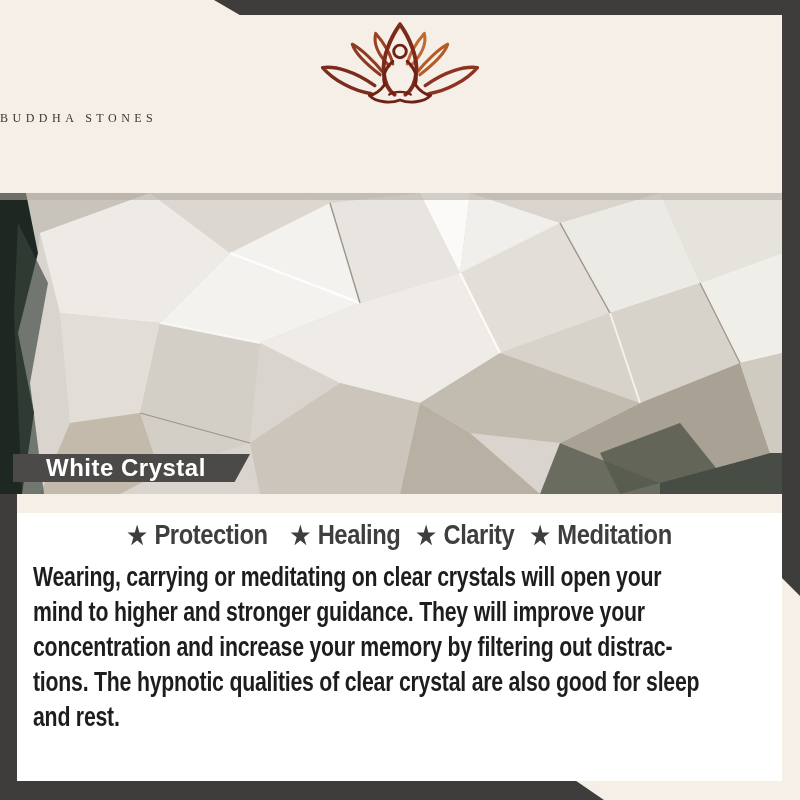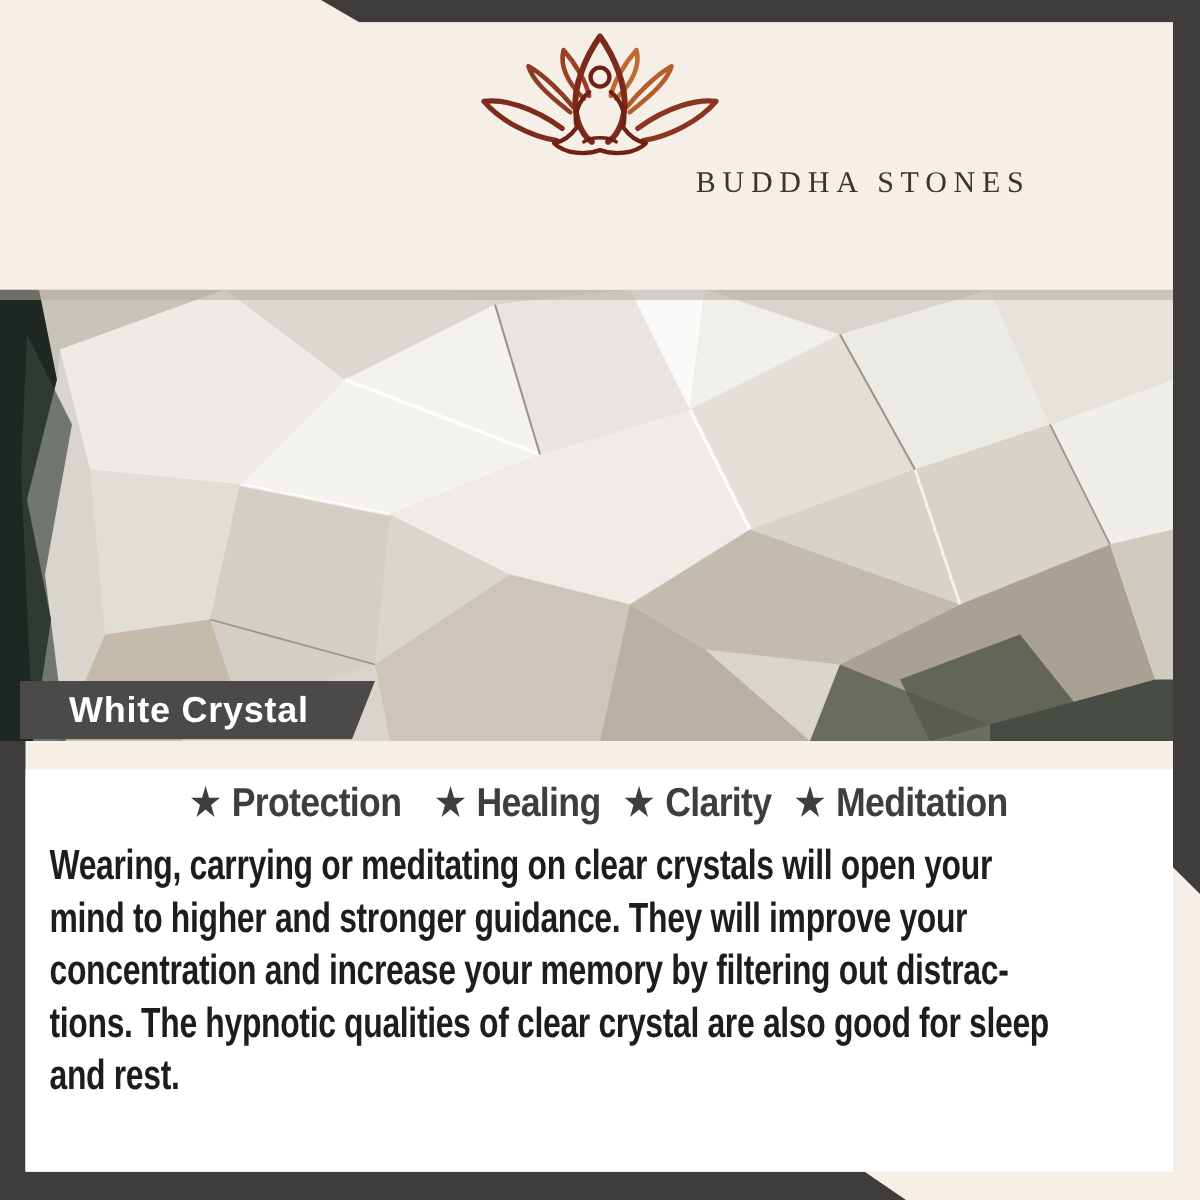--- a/index.html
+++ b/index.html
@@ -12,36 +12,36 @@
            clip-path:polygon(0 0,100% 0,100% 100%,4.4% 100%);}
   .bar-right{left:782px;top:0;width:18px;height:596px;
            clip-path:polygon(0 0,100% 0,100% 100%,0 97%);}
   .bar-left{left:0;top:490px;width:17px;height:310px;}
   .bar-bottom{left:0;top:781px;width:604px;height:19px;
            clip-path:polygon(0 0,95.4% 0,100% 100%,0 100%);}
 
   
   .logo{position:absolute;left:310px;top:18px;width:180px;height:92px;}
   .logo svg{width:100%;height:100%;}
-  .brand-name{position:absolute;left:0;top:111px;width:687px;text-align:right;
-      font-family:"Liberation Serif",serif;font-size:20px;letter-spacing:4.5px;
+  .brand-name{position:absolute;left:0;top:111px;width:687px;text-align:left;
+      font-family:"Liberation Serif",serif;font-size:12px;letter-spacing:4.5px;
       color:#3d3430;font-weight:400;}
 
   
   .heading-band{position:absolute;left:157px;top:142px;width:480px;height:46px;
       background:#fdfdfc;display:flex;align-items:center;justify-content:center;}
   .heading-band h1{margin:0;font-size:34px;font-weight:700;color:#3a3a3a;
       letter-spacing:-0.5px;white-space:nowrap;transform:scaleX(0.97);}
 
   
   .photo{position:absolute;left:0;top:193px;width:782px;height:301px;overflow:hidden;}
   .photo svg{display:block;width:100%;height:100%;}
 
   
-  .photo-label{position:absolute;left:13px;top:454px;width:237px;height:39px;
+  .photo-label{position:absolute;left:13px;top:454px;width:237px;height:28px;
       background:#4c4a48;clip-path:polygon(0 0,100% 0,93.5% 100%,0 100%);
       display:flex;align-items:center;z-index:3;}
   .photo-label span{color:#ffffff;font-size:24px;font-weight:700;letter-spacing:0.5px;
       padding-left:33px;white-space:nowrap;}
 
   
   .panel{position:absolute;left:17px;top:513px;width:765px;height:268px;background:#ffffff;}
 
   .benefits{position:absolute;left:0;top:2px;width:765px;height:40px;
       display:flex;align-items:center;justify-content:center;

